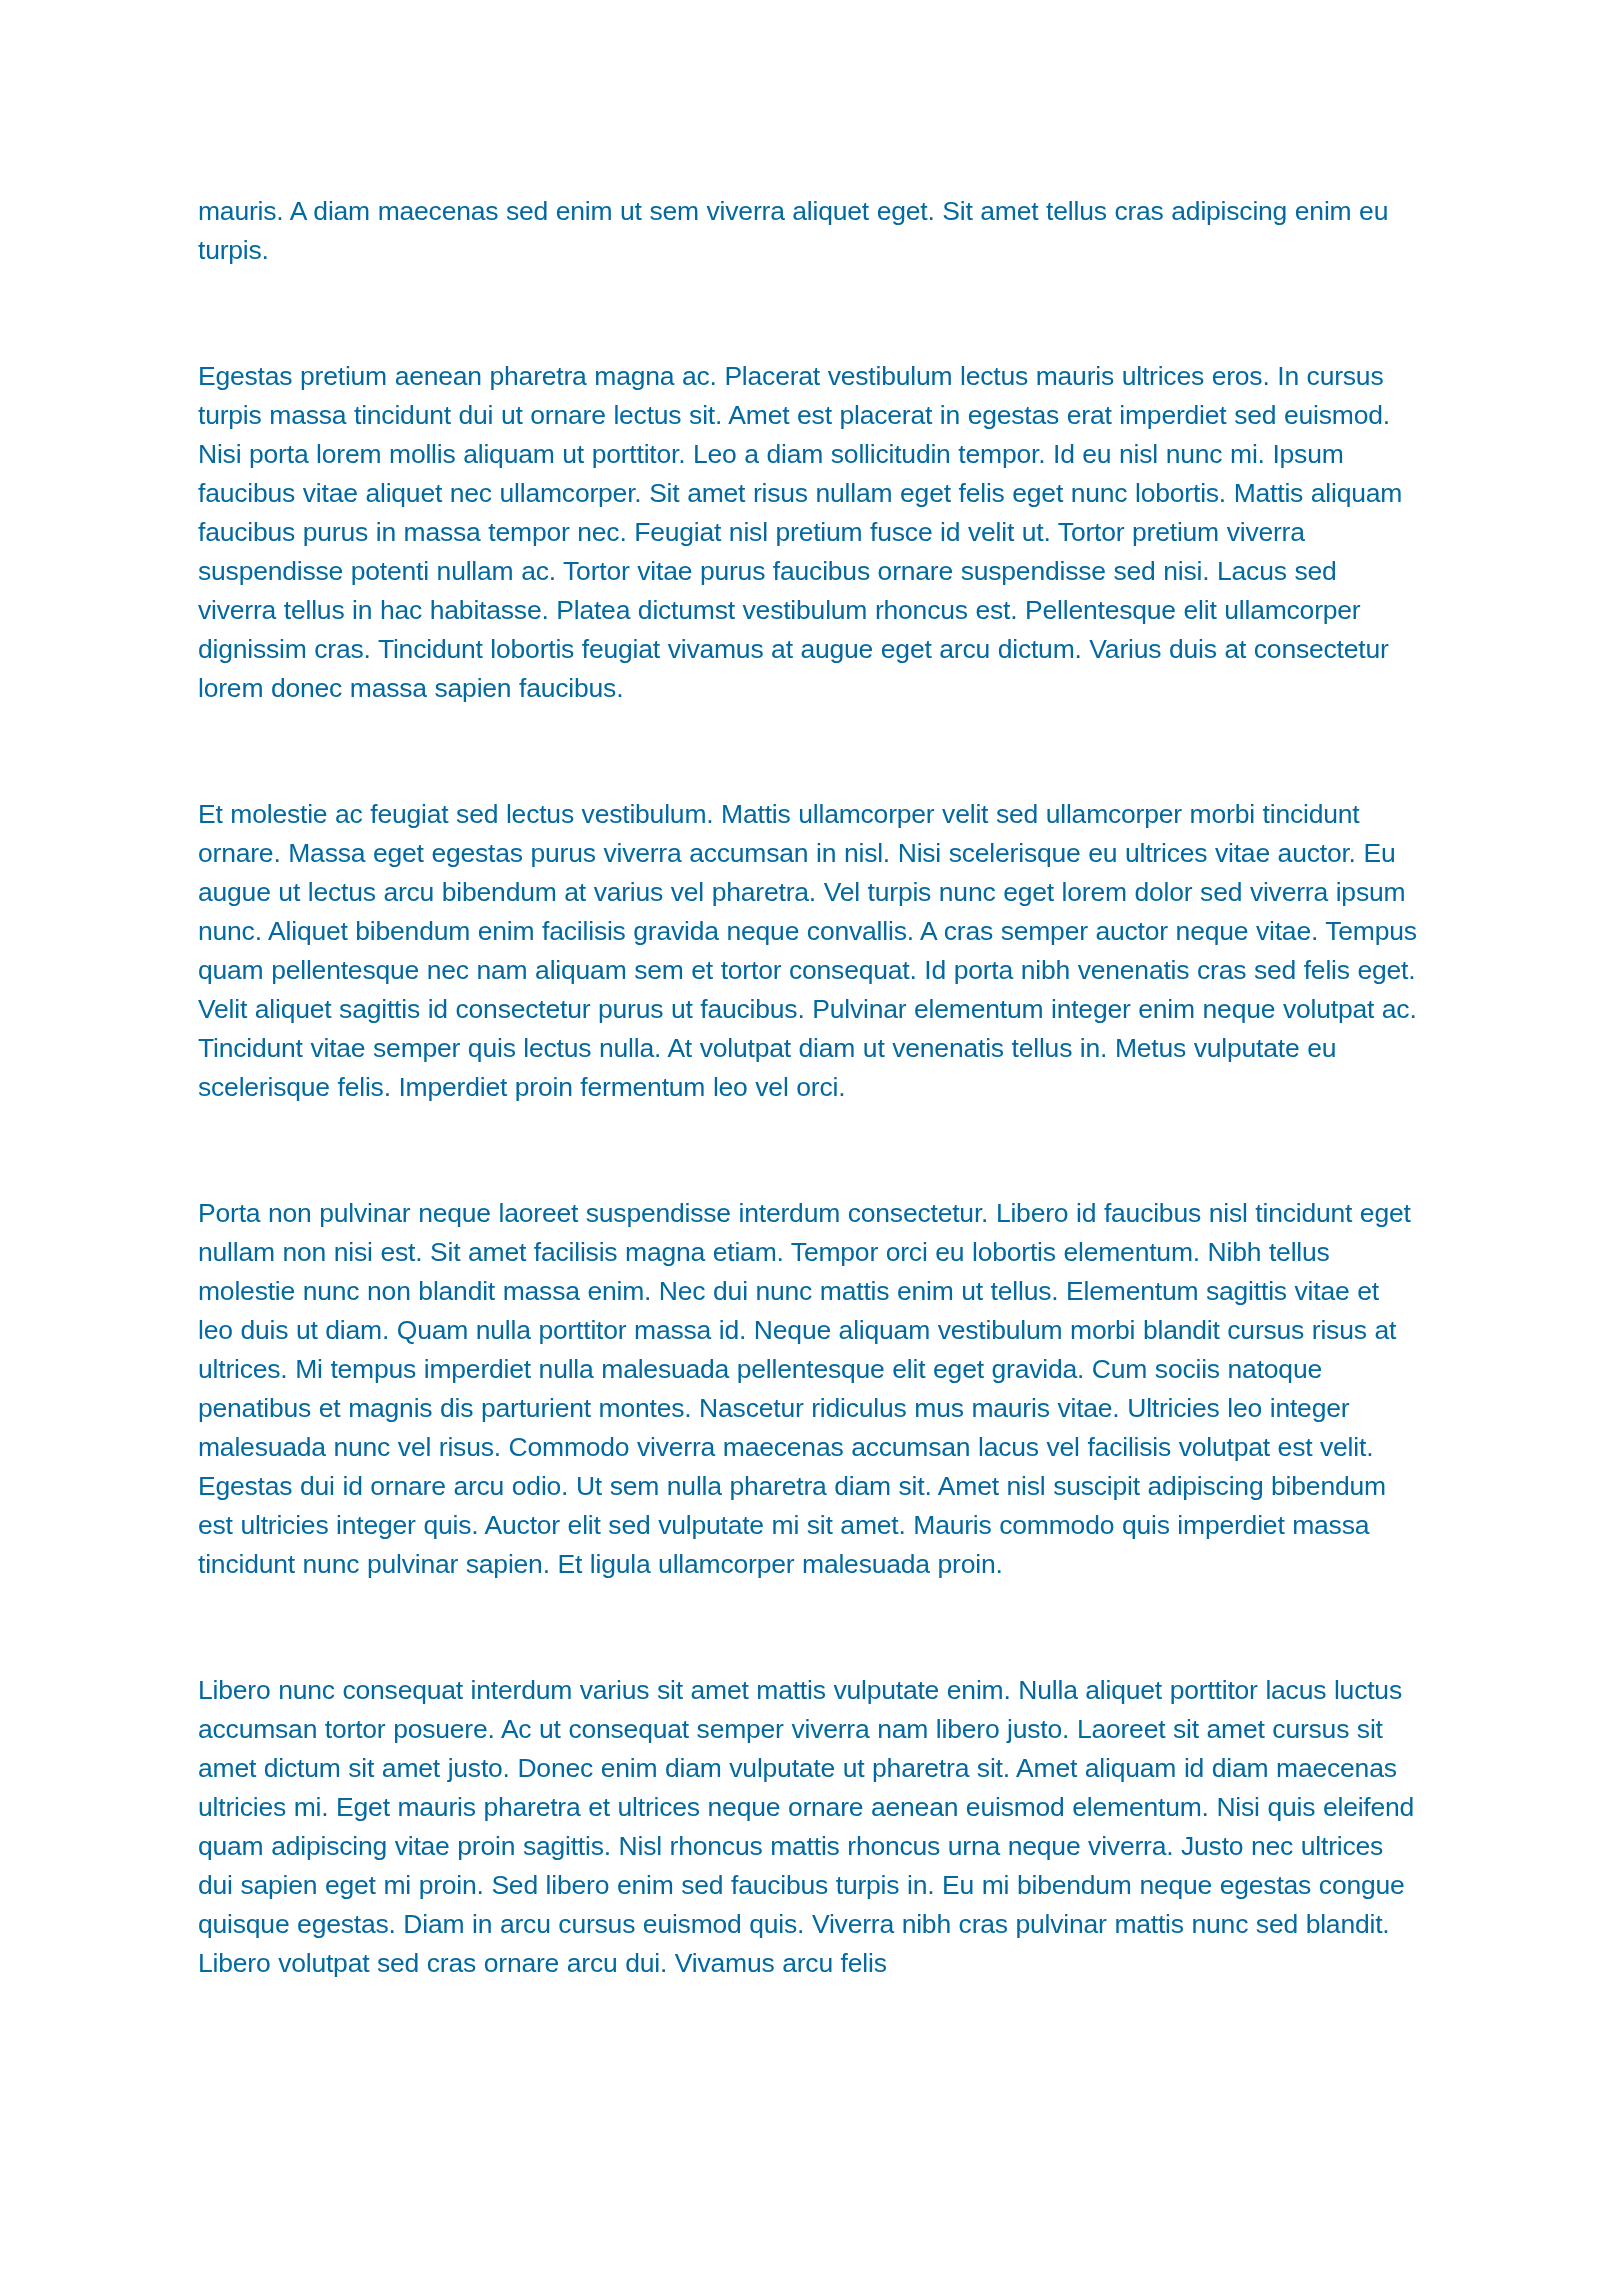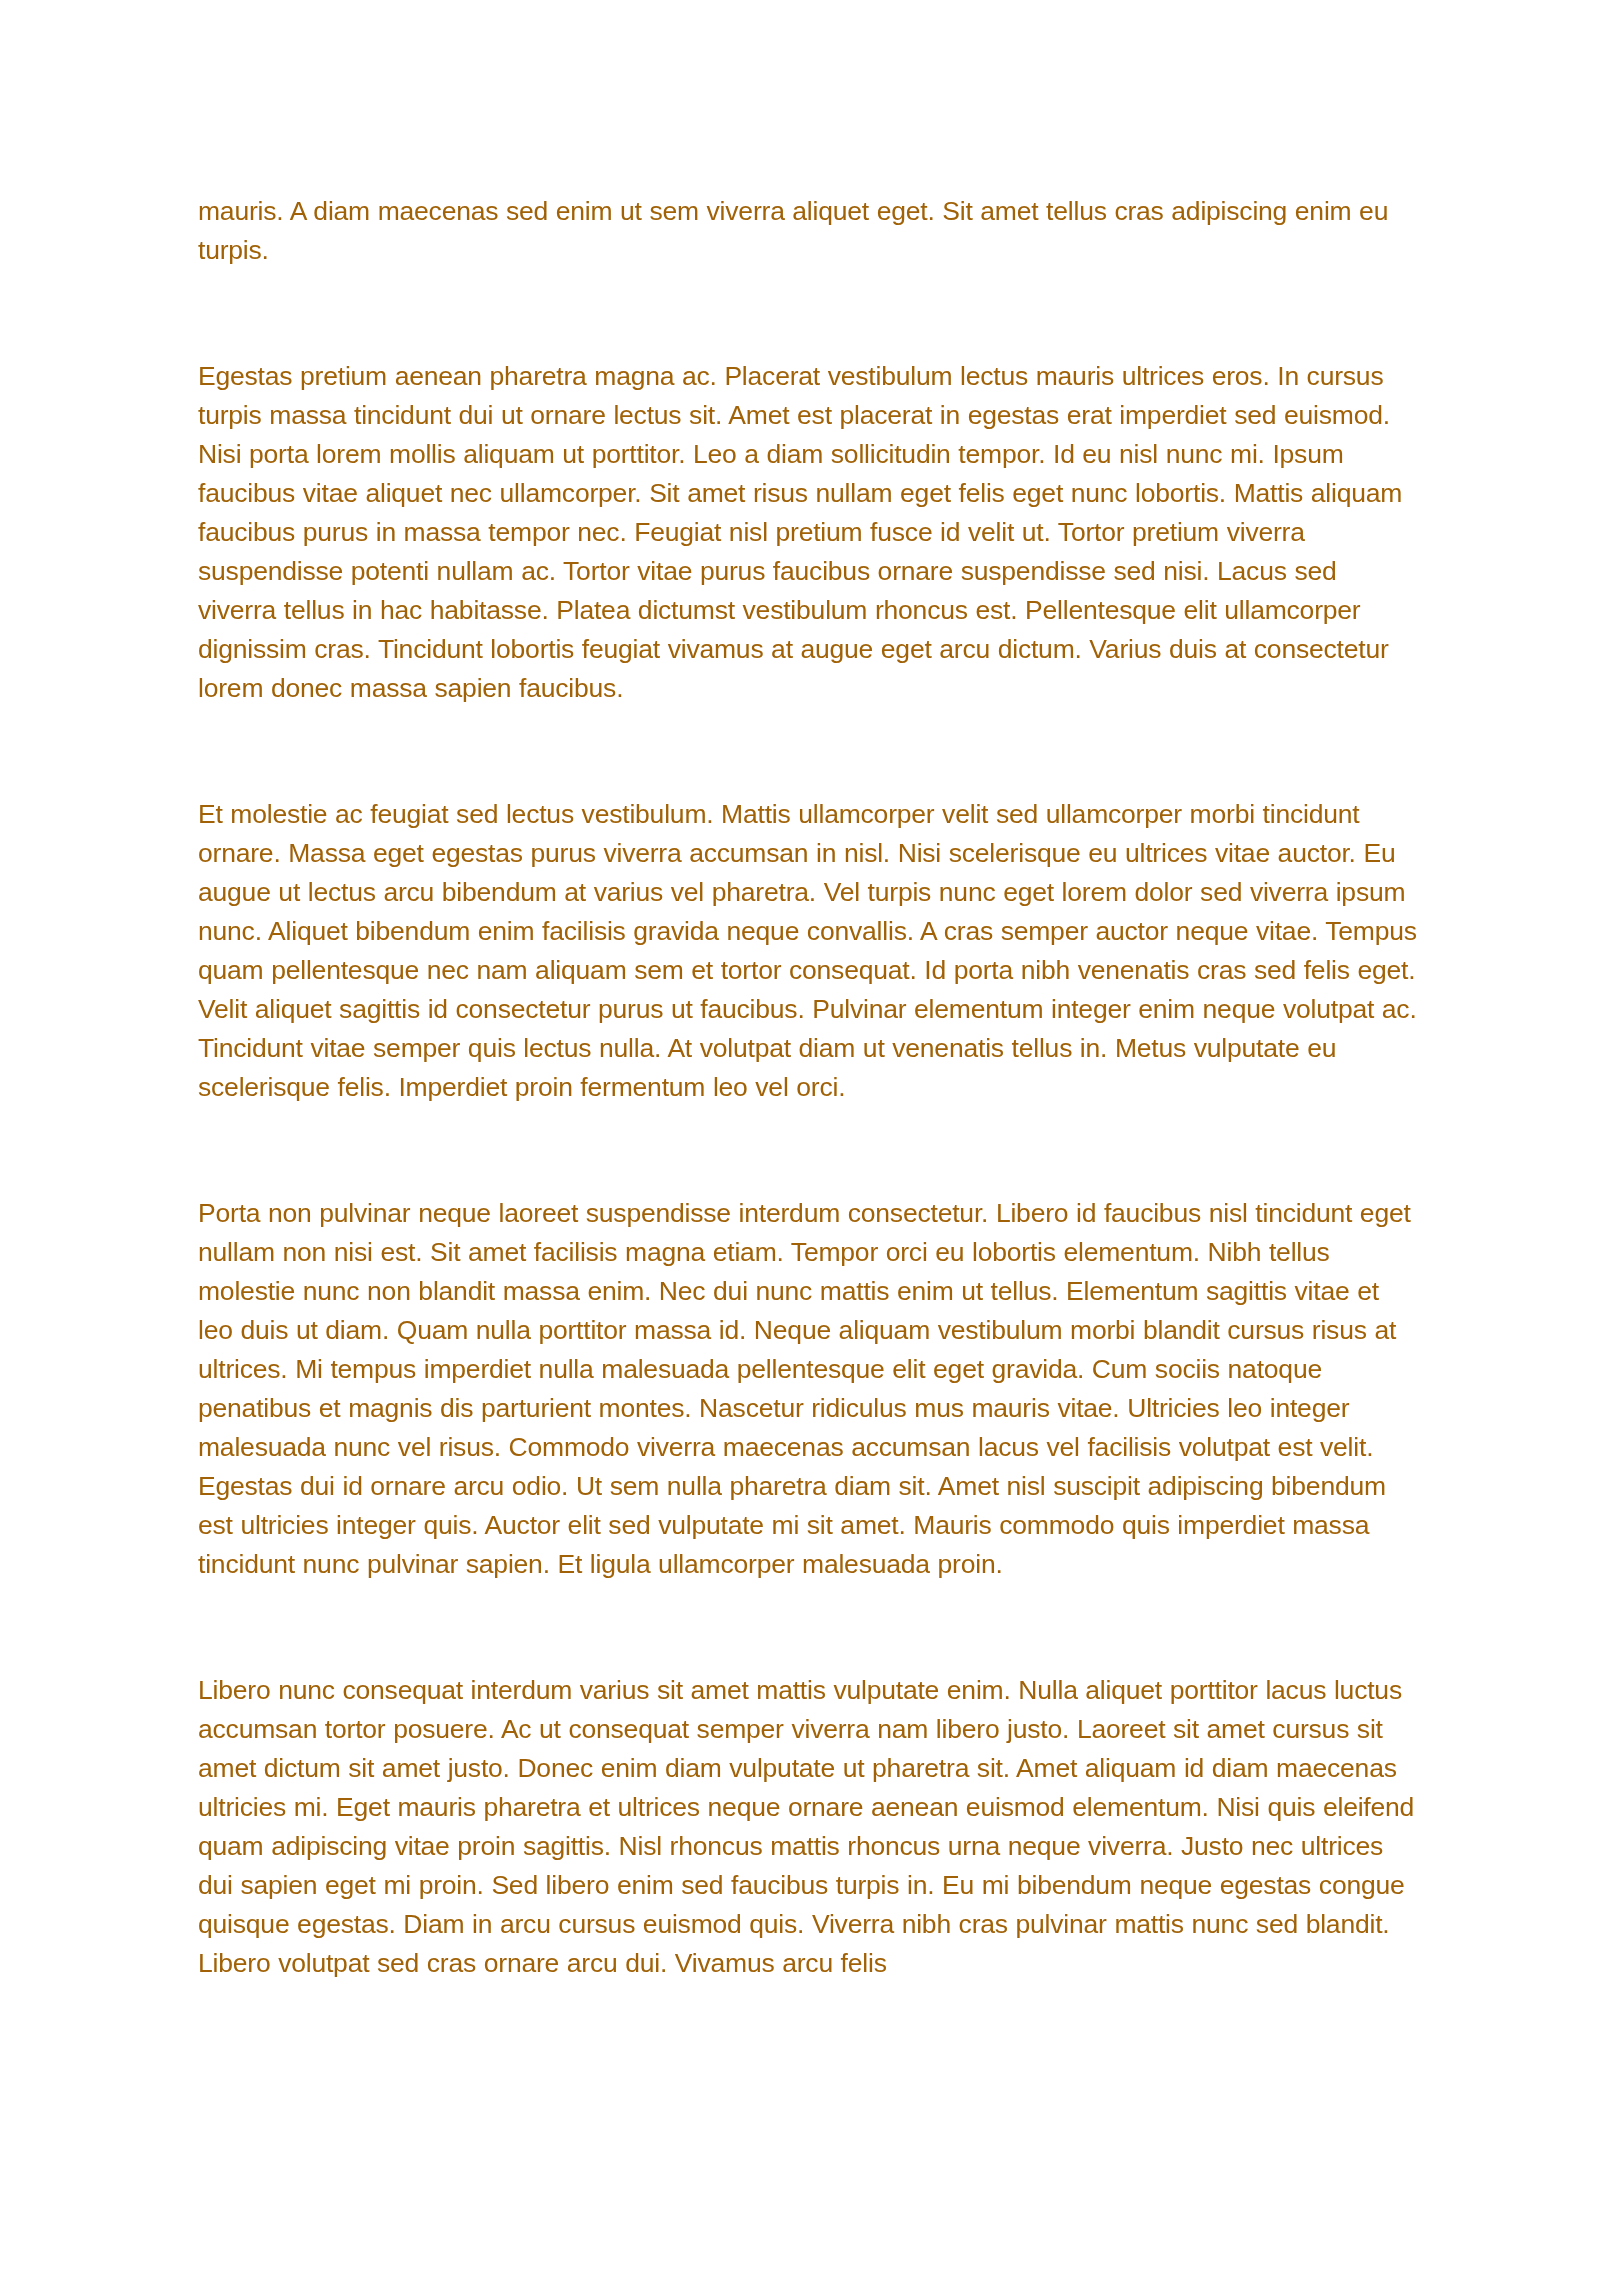--- a/index.html
+++ b/index.html
@@ -18,21 +18,21 @@
     width: 1621px;
     height: 2293px;
     background: #ffffff;
     padding: 192px 200px 0 198px;
   }
   .body-paragraph {
     font-family: "Liberation Sans", sans-serif;
     font-size: 26.5px;
     line-height: 39px;
     letter-spacing: -0.2px;
-    color: #a16207;
+    color: #0369a1;
     margin: 0 0 87px 0;
     text-align: left;
     word-spacing: 0.5px;
   }
   .body-paragraph:last-child {
     margin-bottom: 15px;
   }
 </style>
 </head>
 <body>

